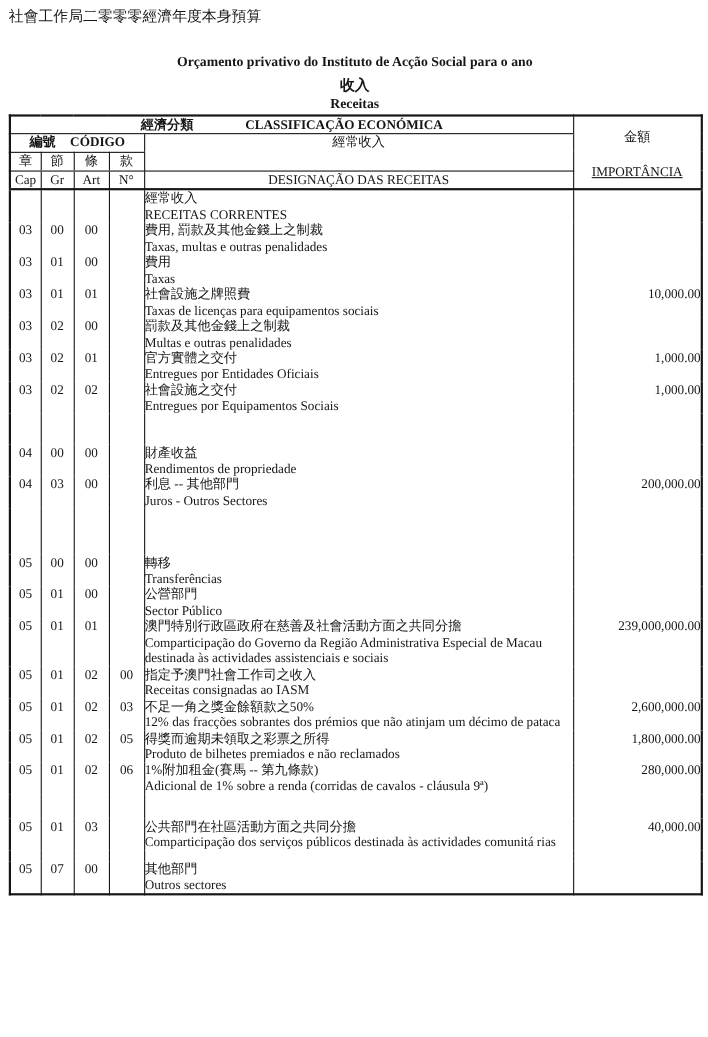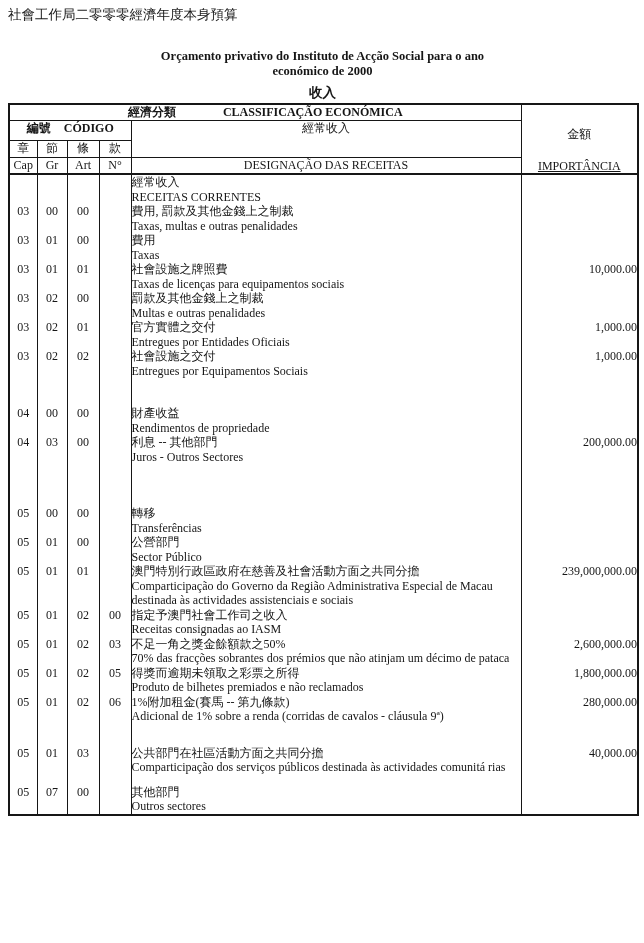--- a/index.html
+++ b/index.html
@@ -32,43 +32,43 @@
   }
   thead { border-bottom: 2px solid #161616; }
   thead th { text-align: center; vertical-align: middle; }
   tr.h1 th.class-head { height: 15px; border-bottom: 1px solid #161616; font-weight: bold; }
   tr.h2 th.code-head  { height: 17px; border-bottom: 1px solid #161616; font-weight: bold; }
   th.name-head { border-bottom: 1px solid #161616; font-weight: bold; }
   tr.h3 th { height: 17px; border-bottom: 1px solid #161616; }
   tr.h4 th { height: 17px; }
   th.desig-head { font-weight: bold; }
   th.amt-head { font-weight: bold; vertical-align: top; }
-  .amt-zh { margin-top: 22px; }
+  .amt-zh { margin-top: 11px; }
   .amt-pt { margin-top: 17px; text-decoration: underline; }
   .gap28 { margin-left: 44px; }
   .gap10 { margin-left: 10px; }
 
   td.code { text-align: center; }
   td.c-desc { padding: 0 5px 0 6px; }
   td.c-amount { text-align: right; padding-right: 7px; }
   td.heading-cell { text-align: left; padding-top: 21px; padding-bottom: 45px; }
 </style>
 </head>
 <body>
 
 <div class="page">
 
   <div class="doc-title">社會工作局二零零零經濟年度本身預算</div>
 
   <div class="doc-subtitle">
     <div>Orçamento privativo do Instituto de Acção Social para o ano</div>
-    <div>económico de 2000</div>
   </div>
 
   <div class="doc-section-zh">收入</div>
+  <div class="doc-section-pt">Receitas</div>
 
 
   <table class="budget">
     <colgroup>
       <col style="width:28px">
         <col style="width:30px">
         <col style="width:32px">
         <col style="width:32px">
         <col style="width:390px">
         <col style="width:117px">
@@ -265,21 +265,21 @@
           </td>
           <td class="c-amount amount"></td>
         </tr>
         <tr>
           <td class="c-cap code">05</td>
           <td class="c-gr code">01</td>
           <td class="c-art code">02</td>
           <td class="c-n code">03</td>
           <td class="c-desc">
             <div class="d-zh">不足一角之獎金餘額款之50%</div>
-            <div class="d-pt">70% das fracções sobrantes dos prémios que não atinjam um décimo de pataca</div>
+            <div class="d-pt">12% das fracções sobrantes dos prémios que não atinjam um décimo de pataca</div>
           </td>
           <td class="c-amount amount">2,600,000.00</td>
         </tr>
         <tr>
           <td class="c-cap code">05</td>
           <td class="c-gr code">01</td>
           <td class="c-art code">02</td>
           <td class="c-n code">05</td>
           <td class="c-desc">
             <div class="d-zh">得獎而逾期未領取之彩票之所得</div>

